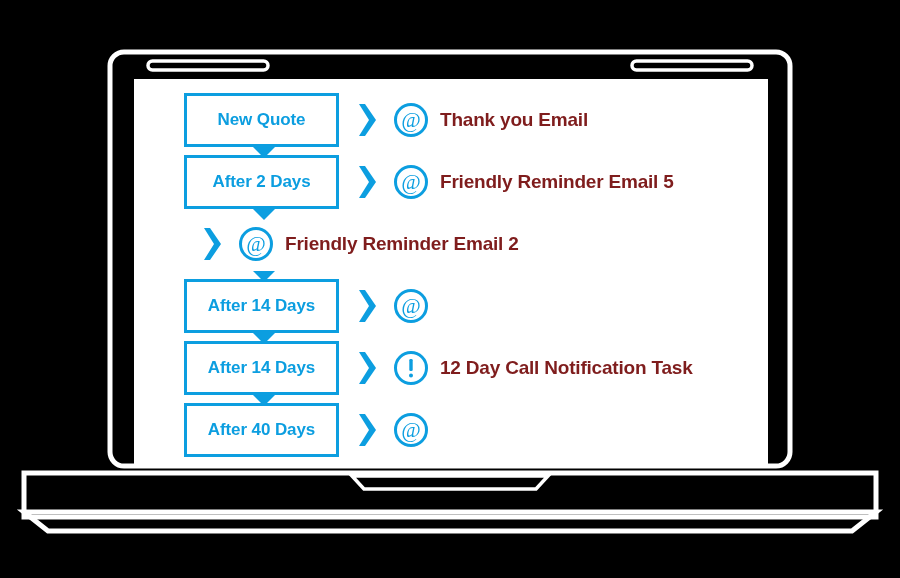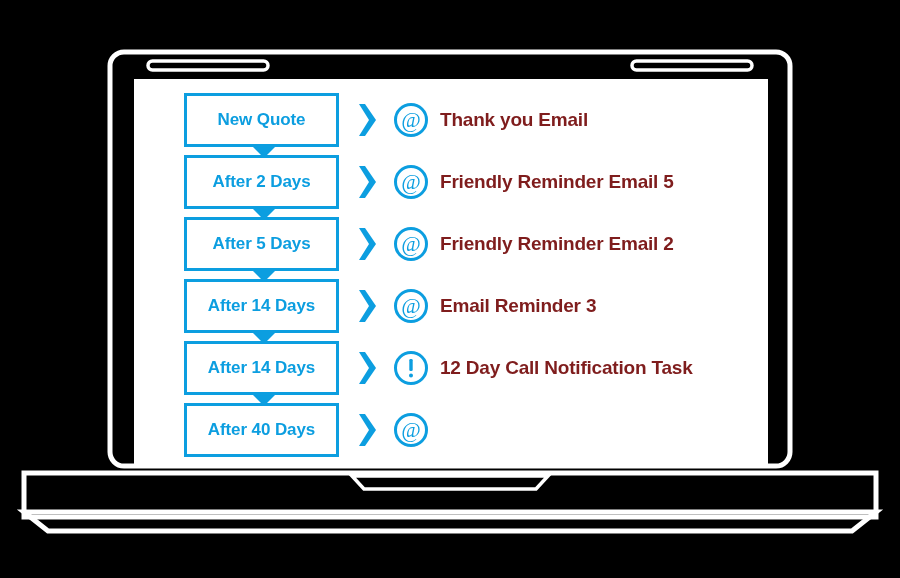--- a/index.html
+++ b/index.html
@@ -165,23 +165,20 @@
           <path d="M3 2 L9 2 L20 18 L9 34 L3 34 L13 18 Z" fill="#0c9ee0"></path>
         </svg>
         <svg class="action-icon" viewBox="0 0 36 36" xmlns="http://www.w3.org/2000/svg">
           <circle cx="18" cy="18" r="15.5" fill="none" stroke="#0c9ee0" stroke-width="3"></circle>
           <text x="18" y="25" text-anchor="middle" font-family="'Liberation Serif', serif" font-size="21" font-style="italic" fill="#0c9ee0">@</text>
         </svg>
         <span class="action-label">Friendly Reminder Email 5</span>
       </div>
 
       <div class="flow-row">
-        <div class="stage-box">
-          <span class="stage-label">After 5 Days</span>
-        </div>
         <div class="connector"></div>
         <svg class="chevron" viewBox="0 0 22 36" xmlns="http://www.w3.org/2000/svg">
           <path d="M3 2 L9 2 L20 18 L9 34 L3 34 L13 18 Z" fill="#0c9ee0"></path>
         </svg>
         <svg class="action-icon" viewBox="0 0 36 36" xmlns="http://www.w3.org/2000/svg">
           <circle cx="18" cy="18" r="15.5" fill="none" stroke="#0c9ee0" stroke-width="3"></circle>
           <text x="18" y="25" text-anchor="middle" font-family="'Liberation Serif', serif" font-size="21" font-style="italic" fill="#0c9ee0">@</text>
         </svg>
         <span class="action-label">Friendly Reminder Email 2</span>
       </div>
@@ -191,21 +188,20 @@
           <span class="stage-label">After 14 Days</span>
         </div>
         <div class="connector"></div>
         <svg class="chevron" viewBox="0 0 22 36" xmlns="http://www.w3.org/2000/svg">
           <path d="M3 2 L9 2 L20 18 L9 34 L3 34 L13 18 Z" fill="#0c9ee0"></path>
         </svg>
         <svg class="action-icon" viewBox="0 0 36 36" xmlns="http://www.w3.org/2000/svg">
           <circle cx="18" cy="18" r="15.5" fill="none" stroke="#0c9ee0" stroke-width="3"></circle>
           <text x="18" y="25" text-anchor="middle" font-family="'Liberation Serif', serif" font-size="21" font-style="italic" fill="#0c9ee0">@</text>
         </svg>
-        <span class="action-label">Email Reminder 3</span>
       </div>
 
       <div class="flow-row">
         <div class="stage-box">
           <span class="stage-label">After 14 Days</span>
         </div>
         <div class="connector"></div>
         <svg class="chevron" viewBox="0 0 22 36" xmlns="http://www.w3.org/2000/svg">
           <path d="M3 2 L9 2 L20 18 L9 34 L3 34 L13 18 Z" fill="#0c9ee0"></path>
         </svg>

